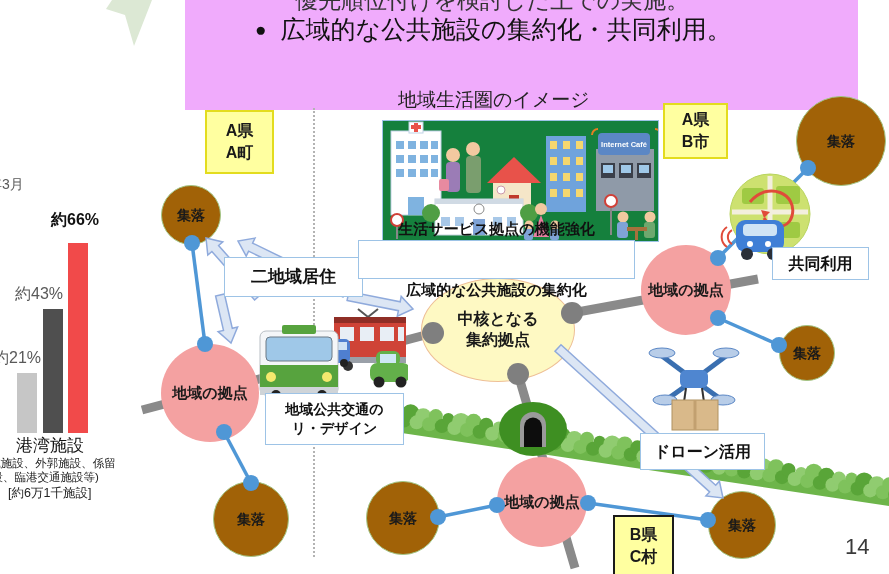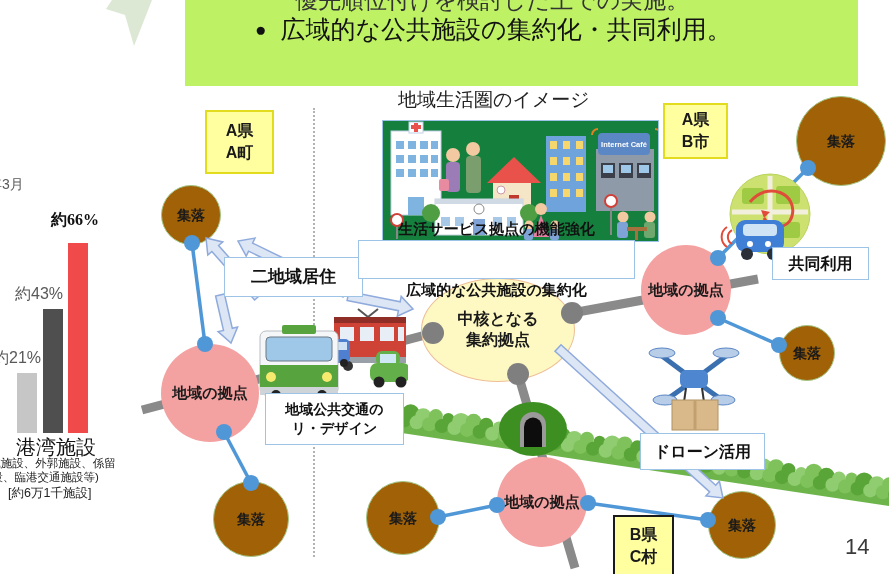--- a/index.html
+++ b/index.html
@@ -1,32 +1,32 @@
 <!DOCTYPE html>
 <html><head>
 <meta charset="utf-8">
 <style>
   html,body{margin:0;padding:0;background:#fff;}
   #stage{position:relative;width:889px;height:574px;overflow:hidden;background:#fff;
          font-family:"Liberation Sans","DejaVu Sans",sans-serif;color:#1a1a1a;}
   svg.layer{position:absolute;left:0;top:0;pointer-events:none;}
   
-  .hdr{position:absolute;left:185px;top:0;width:673px;height:86px;background:#bef264;}
+  .hdr{position:absolute;left:185px;top:0;width:673px;height:110px;background:#f0abfc;}
   .hdr-partial{position:absolute;left:110px;top:-15px;font-size:23px;color:#333;white-space:nowrap;}
   .hdr-bullet{position:absolute;left:70px;top:13px;display:flex;align-items:center;gap:14px;
               font-size:25px;color:#111;white-space:nowrap;}
   .hdr-bullet .dot{font-size:19px;}
   
   .diagram-title{position:absolute;left:398px;top:87px;font-size:19px;color:#222;white-space:nowrap;}
   
   .bar{position:absolute;}
   .bar-label{position:absolute;font-size:16px;color:#595959;white-space:nowrap;}
-  .bar-label.max{font-weight:bold;color:#111;font-family:Liberation Serif, serif;}
+  .bar-label.max{font-weight:bold;color:#111;}
   .chart-date{position:absolute;left:-12px;top:176px;font-size:14px;color:#595959;white-space:nowrap;}
-  .chart-title{position:absolute;left:16px;top:434px;font-size:20px;color:#111;white-space:nowrap;}
+  .chart-title{position:absolute;left:16px;top:434px;font-size:17px;color:#111;white-space:nowrap;}
   .chart-cap{position:absolute;font-size:11.5px;color:#222;white-space:nowrap;}
   
   .dotline{position:absolute;left:313px;top:108px;height:449px;width:0;border-left:2px dotted #b3b3b3;z-index:1;}
   
   .circle{position:absolute;border-radius:50%;display:flex;flex-direction:column;align-items:center;
           justify-content:center;font-weight:bold;color:#1a1a1a;text-align:center;z-index:3;line-height:1.2;}
   .green{background:#a16207;border:1.5px solid #a3c686;font-size:14px;}
   .pink{background:#f4a1a1;font-size:15px;}
   .core{background:#fef9c3;border:1px solid #eebf97;font-size:16px;line-height:1.3;}
   

